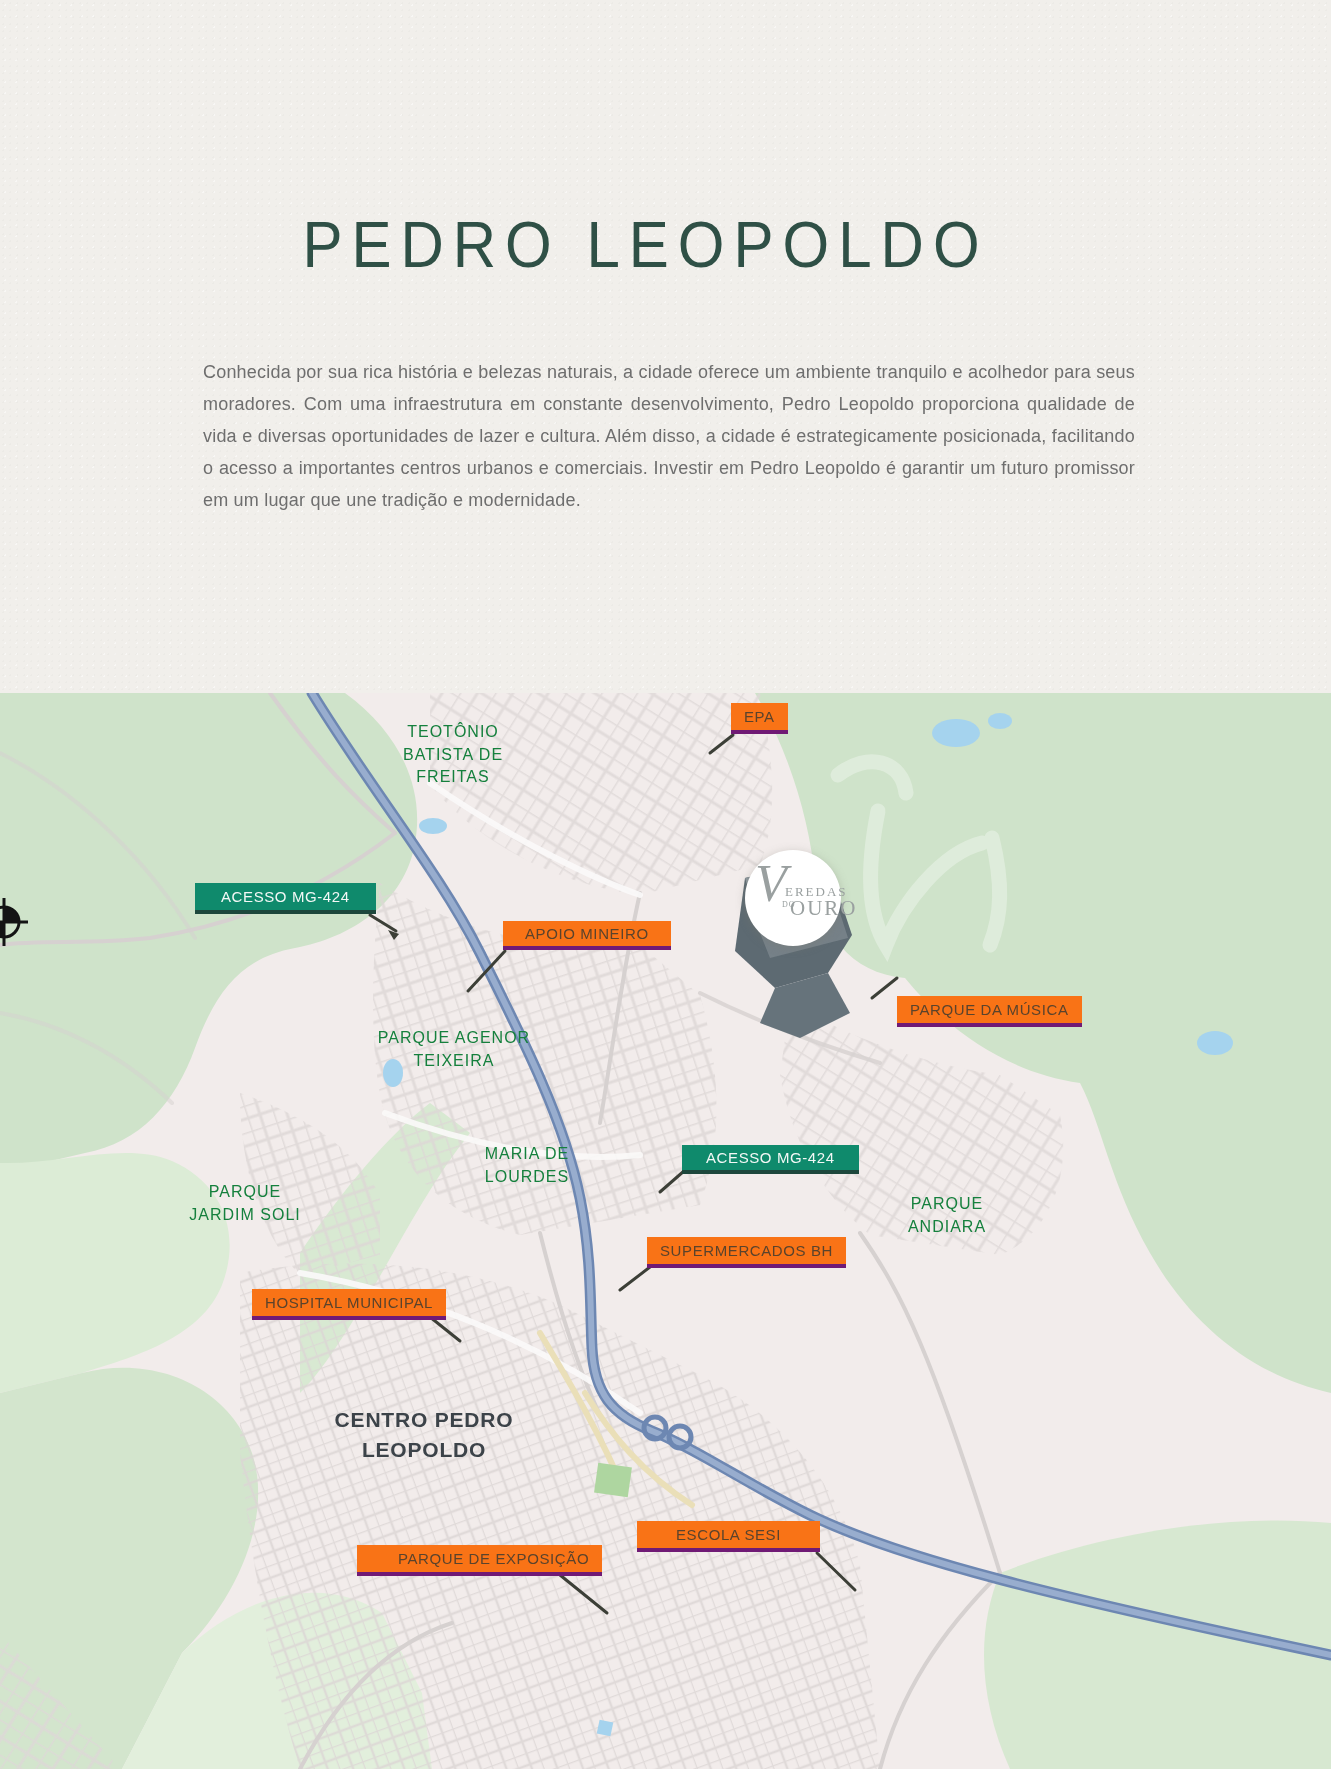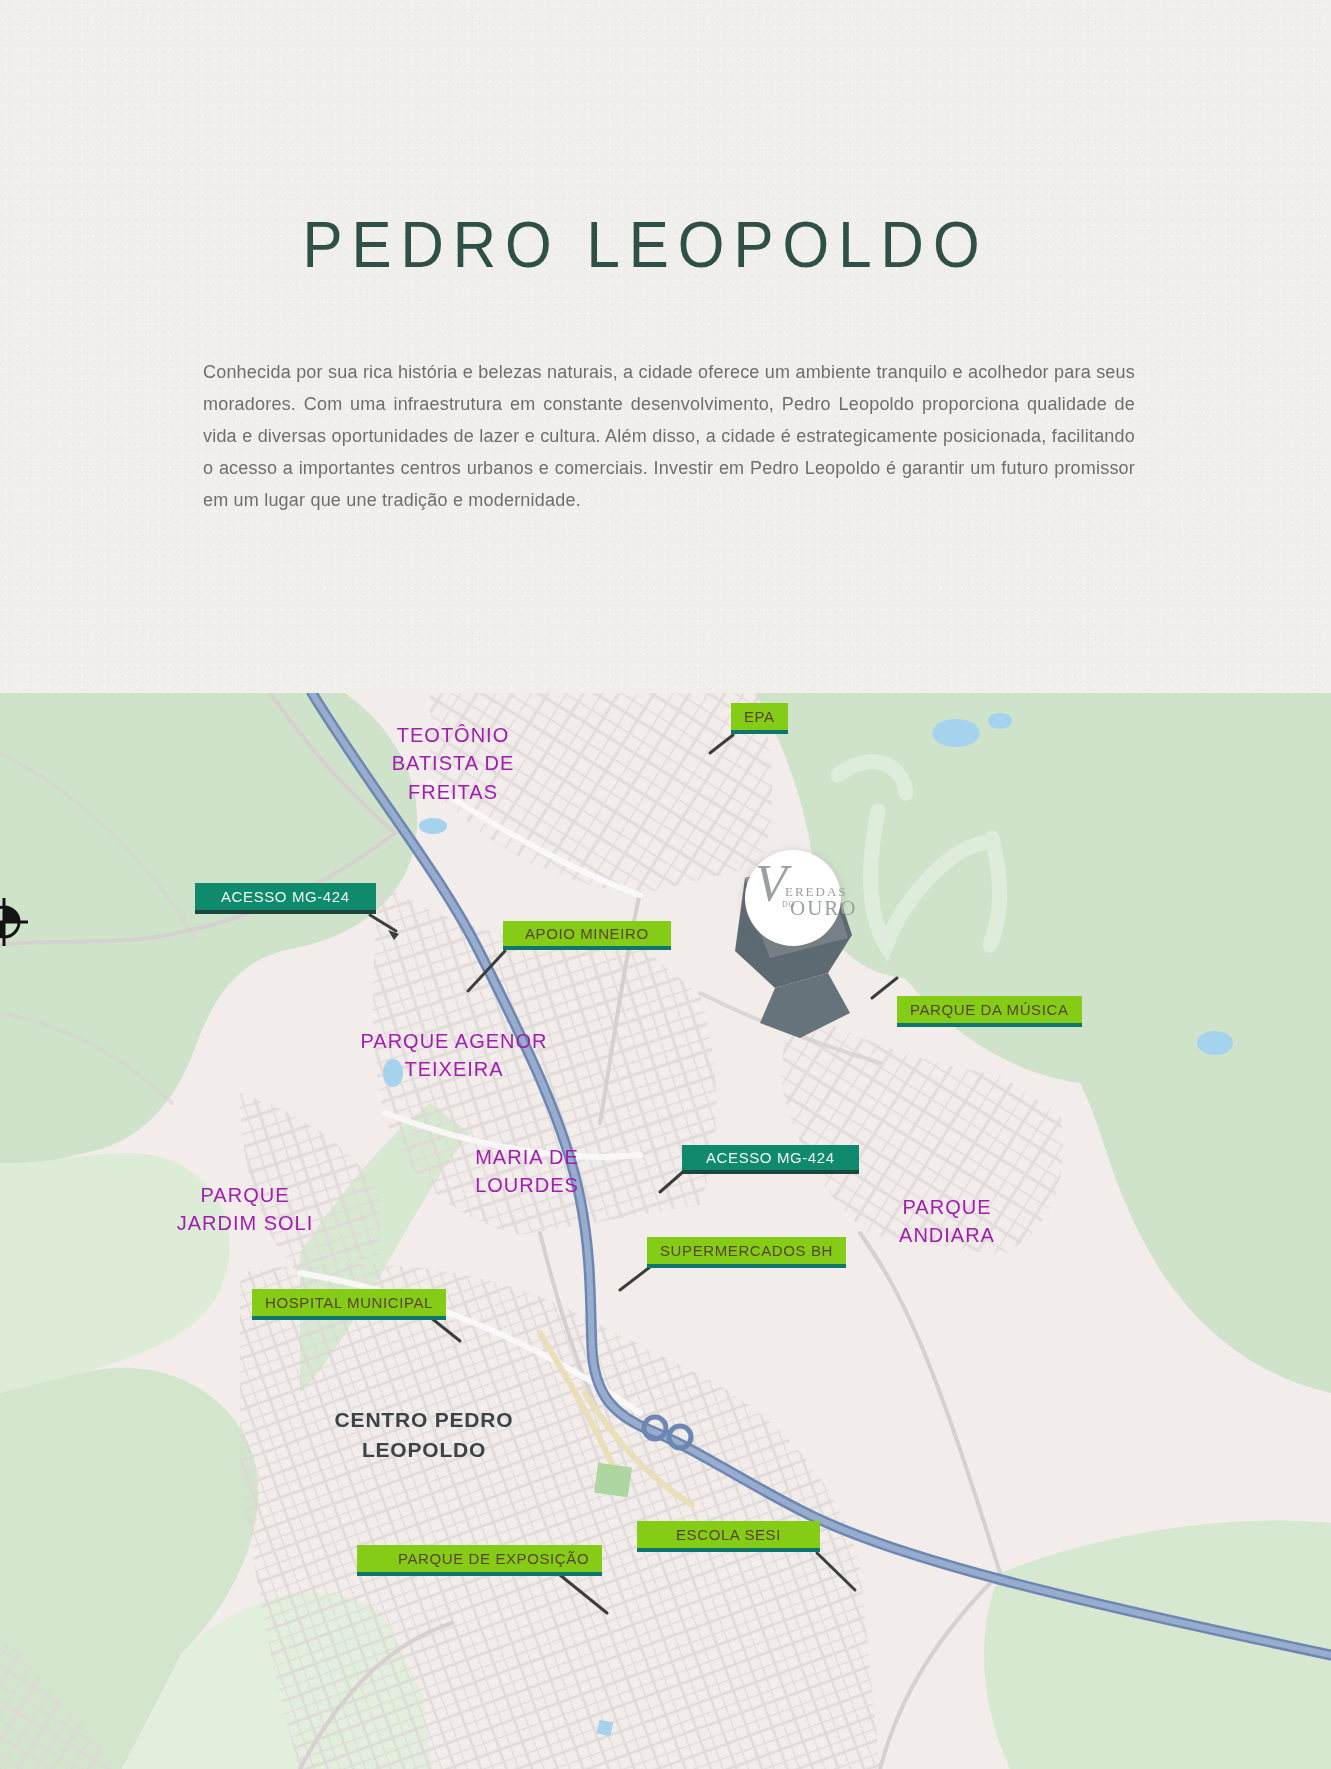--- a/index.html
+++ b/index.html
@@ -24,25 +24,25 @@
     letter-spacing:.2px;
   }
   
   .map{position:absolute;top:693px;left:0;width:1331px;height:1076px;background:#f2eceb;}
   .map svg{position:absolute;top:0;left:0;}
   .overlay{position:absolute;top:0;left:0;width:1331px;height:1076px;}
   .badge{
     position:absolute;white-space:nowrap;font-size:15px;letter-spacing:.6px;
     padding:6px 13px;line-height:1;z-index:3;
   }
-  .badge.orange{background:#84cc16;color:#5a432c;border-bottom:4px solid #0f766e;}
+  .badge.orange{background:#f97316;color:#5a432c;border-bottom:4px solid #701a75;}
   .badge.green{background:#0f8a6c;color:#f3f8f6;border-bottom:4px solid #1d473c;}
   .area-label{
     position:absolute;transform:translateX(-50%);text-align:center;
-    font-size:20px;letter-spacing:1px;line-height:1.42;color:#a21caf;
+    font-size:16px;letter-spacing:1px;line-height:1.42;color:#15803d;
     white-space:pre-line;z-index:2;
   }
   .area-label.centro{font-size:21px;font-weight:bold;color:#3c4349;letter-spacing:.8px;}
   .logo{
     position:absolute;left:745px;top:157px;width:96px;height:96px;border-radius:50%;
     background:#ffffff;box-shadow:0 2px 10px rgba(120,120,110,.35);z-index:4;
   }
   .logo .lv{position:absolute;left:10px;top:4px;font-family:"Liberation Serif",serif;
     font-style:italic;font-size:52px;color:#9aa0a0;font-weight:300;}
   .logo .lw{position:absolute;left:40px;top:34px;font-family:"Liberation Serif",serif;

